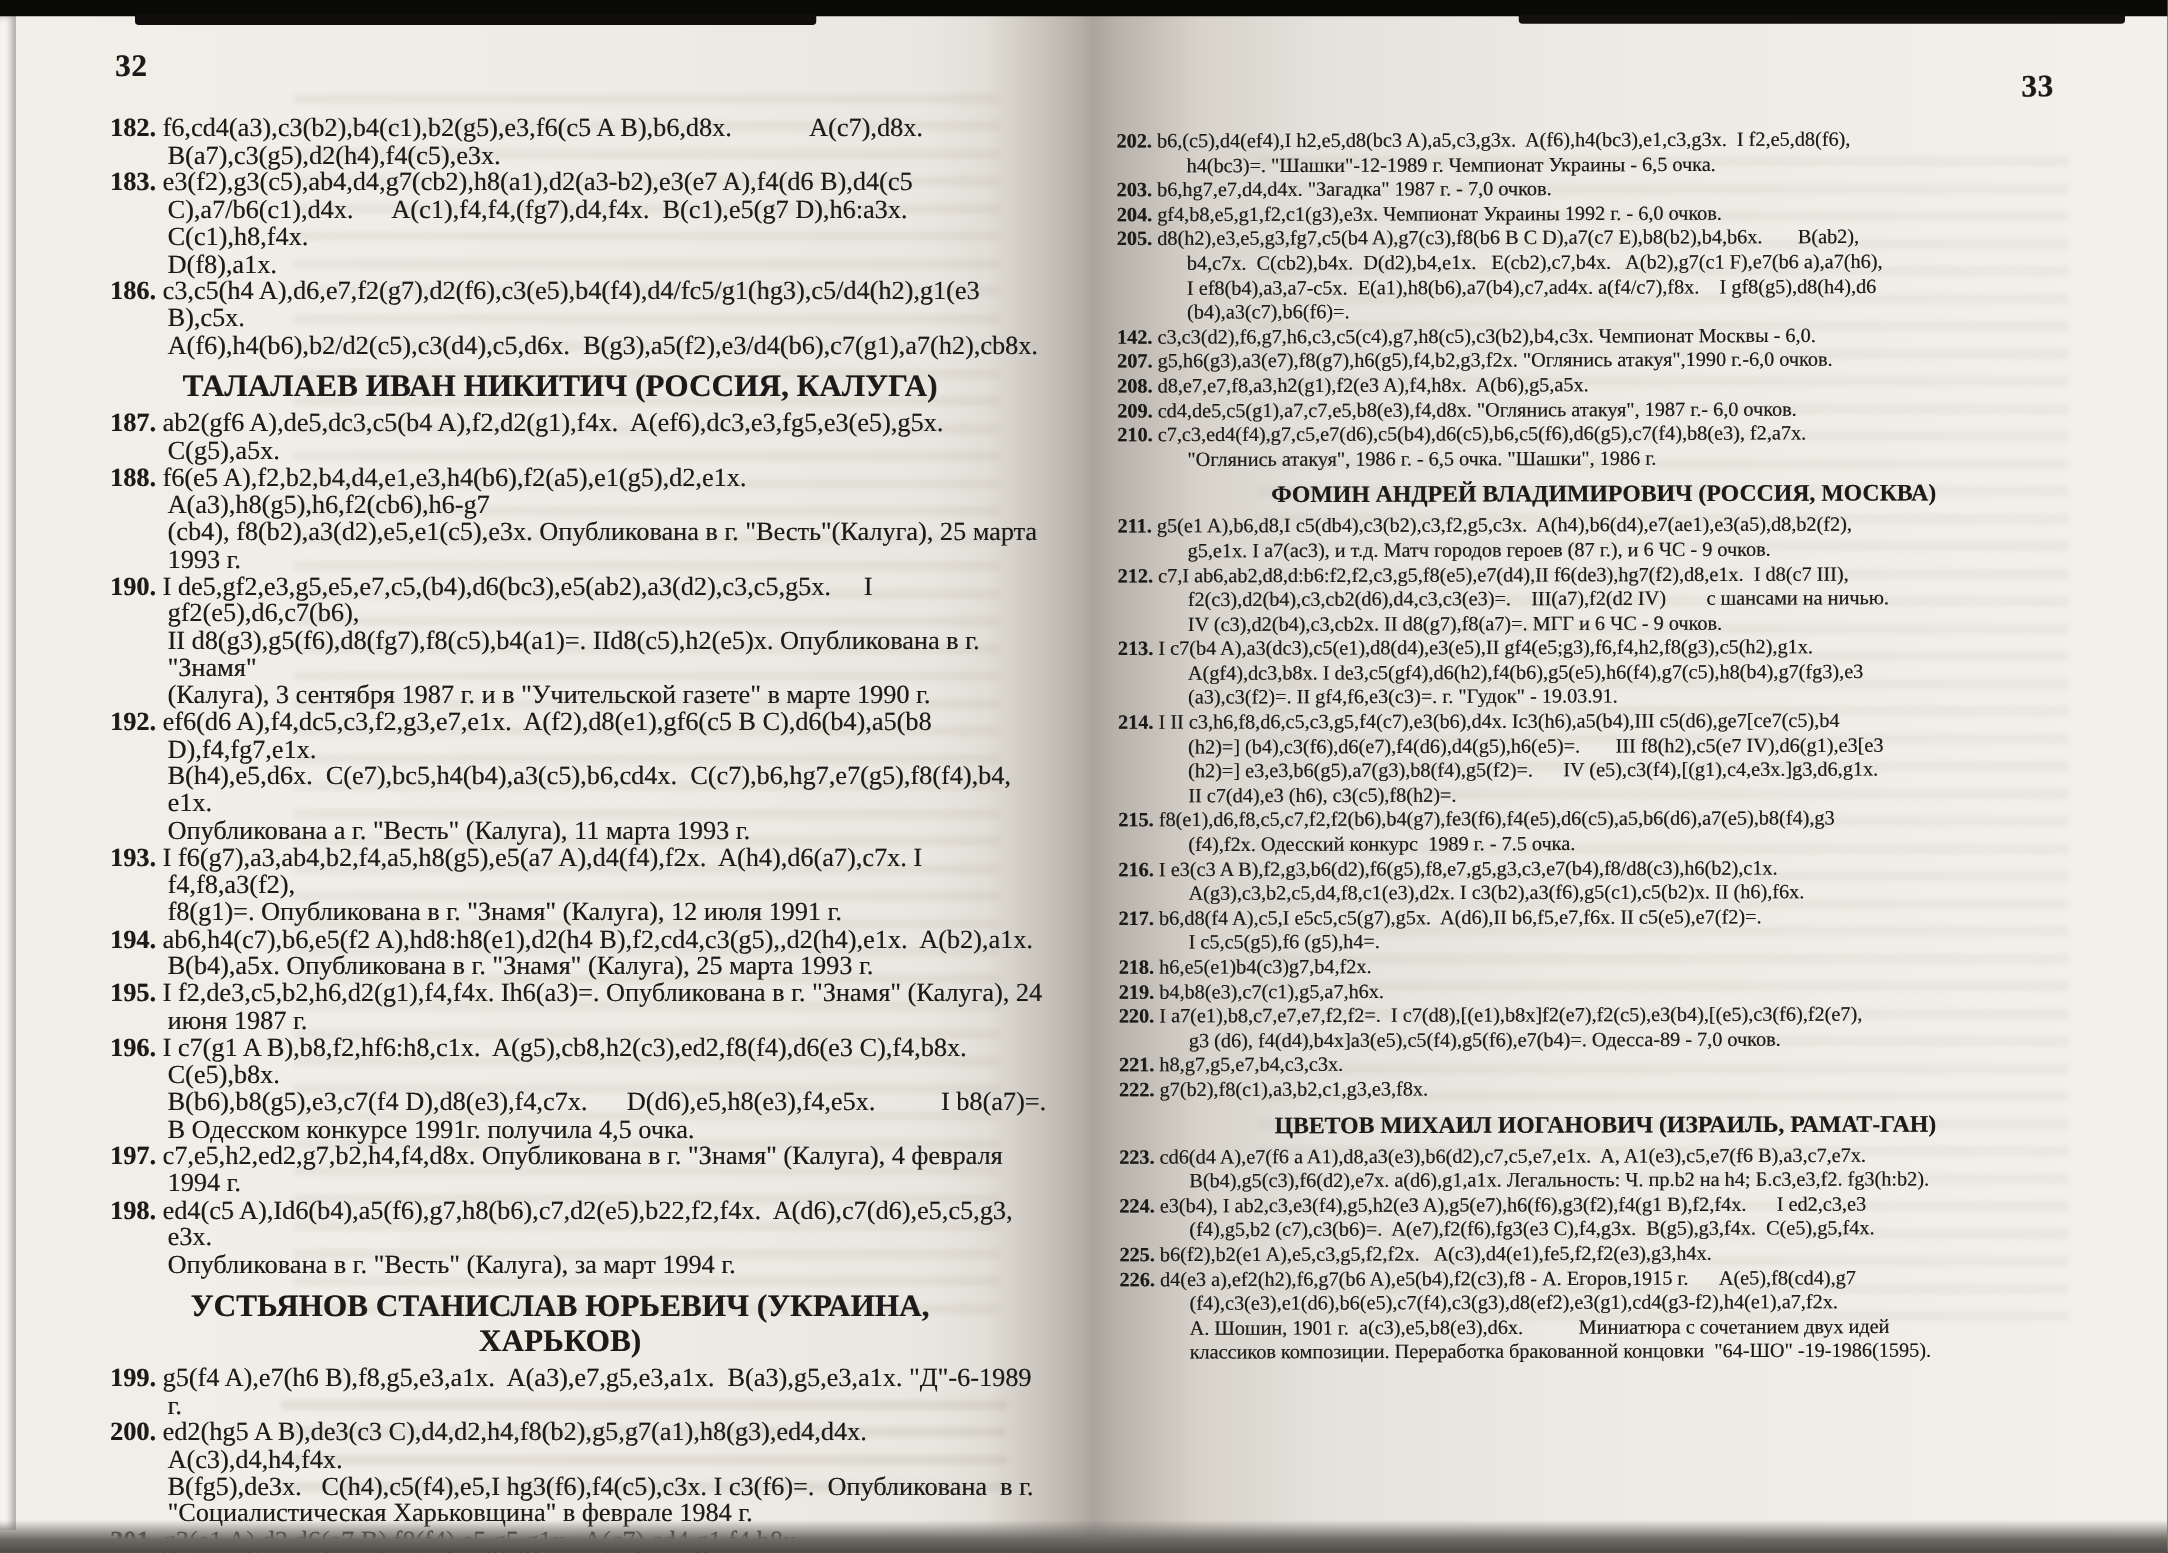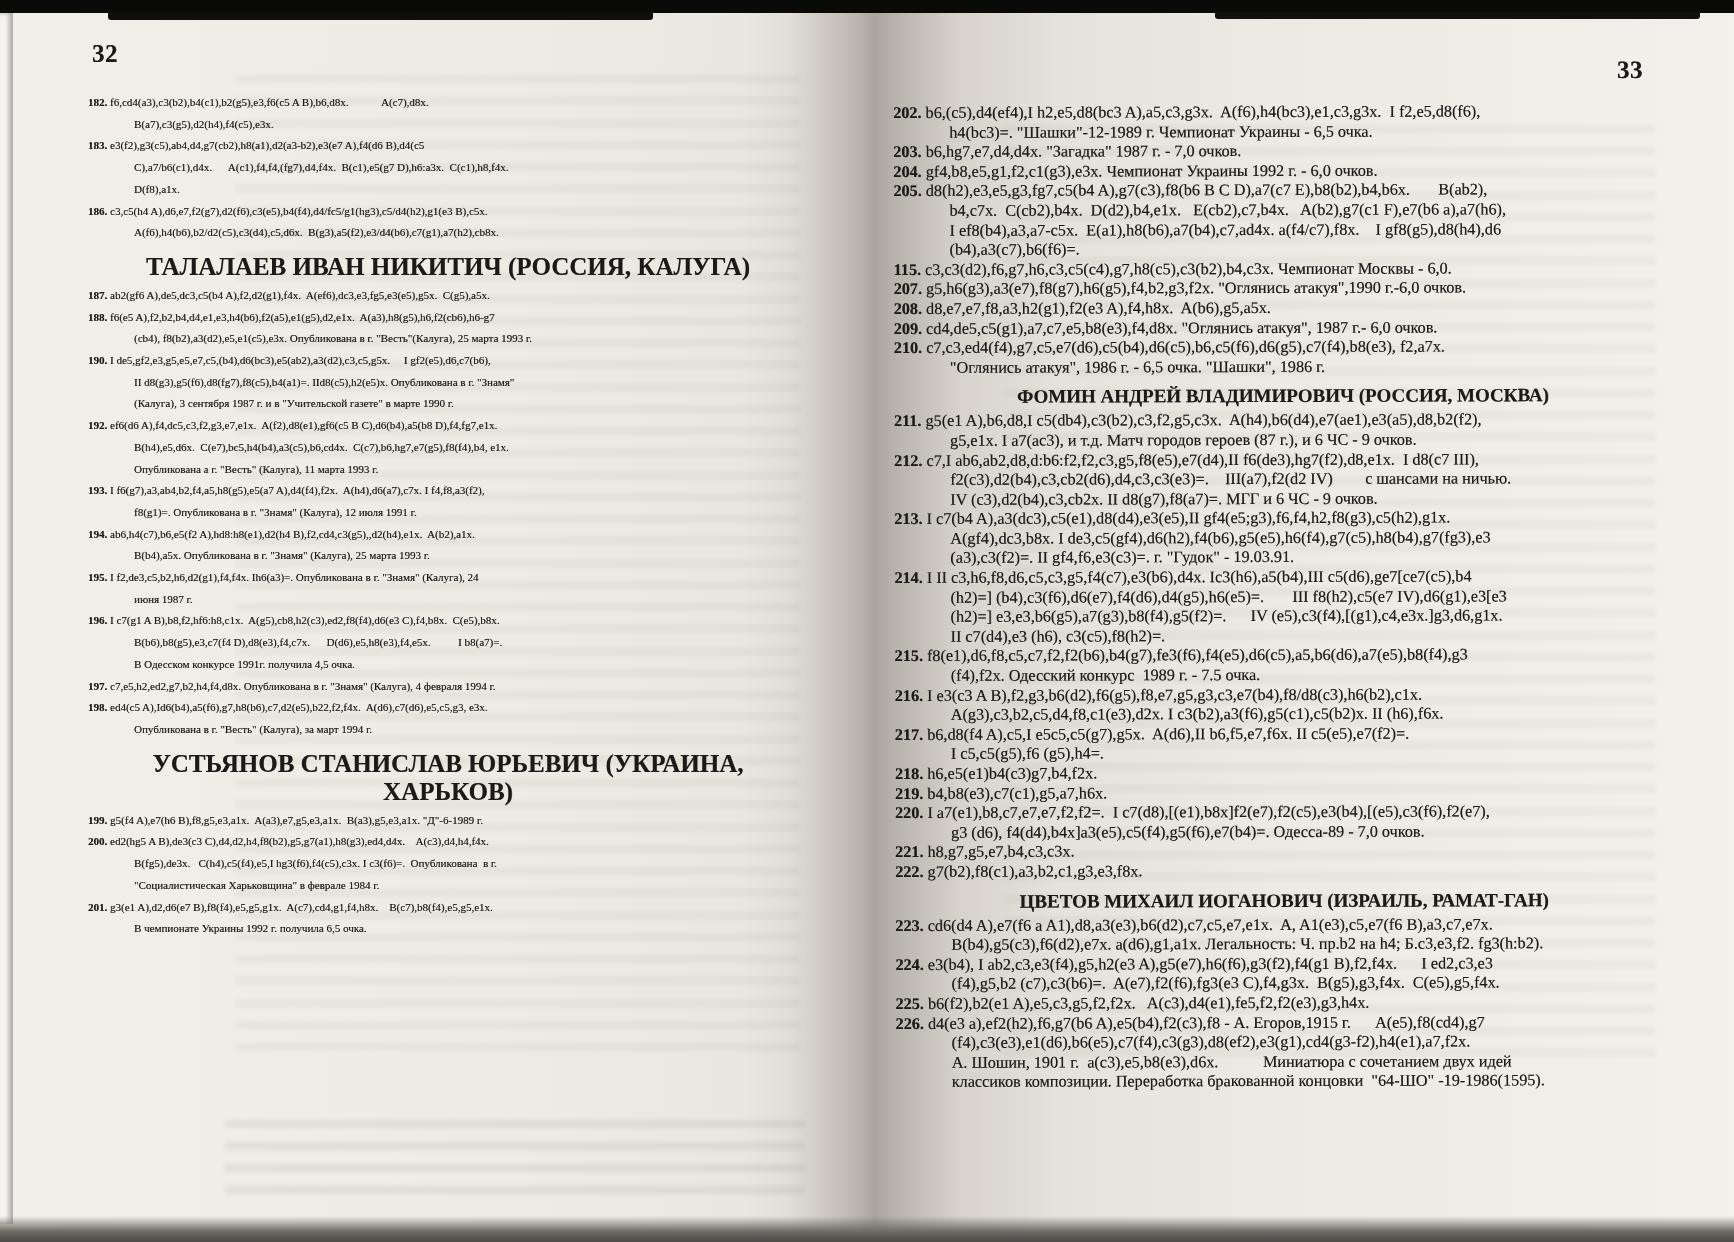--- a/index.html
+++ b/index.html
@@ -31,21 +31,21 @@
   .ghost-b{left:225px;top:1120px;width:580px;height:75px;opacity:.55;}
   .ghost-c{left:1005px;top:125px;width:650px;height:940px;opacity:.30;}
   
   .page{position:absolute;z-index:2;color:#1b1a18;text-shadow:.3px 0 0 rgba(27,26,24,.55);}
   .page-left{left:88px;top:40px;width:750px;}
   .page-right{left:893px;top:52px;width:818px;transform:rotate(-0.15deg);transform-origin:left top;}
   .pagenum{font-weight:700;font-size:25px;letter-spacing:.5px;}
   .page-left .pagenum{margin:0 0 24px 4px;}
   .page-right .pagenum{text-align:right;margin:6px 68px 18px 0;}
   .item{margin:0;}
-  .page-left .item{font-size:11px;line-height:21.7px;padding-left:46px;text-indent:-46px;}
+  .page-left .item{font-size:21px;line-height:21.7px;padding-left:46px;text-indent:-46px;}
   .page-right .item{font-size:16.2px;line-height:19.6px;padding-left:56px;text-indent:-56px;}
   .num{font-weight:700;}
   .txt{white-space:pre-wrap;}
   .heading{font-weight:700;text-align:center;}
   .page-left .heading{font-size:25px;margin:9px 30px 4px 0;}
   .page-right .heading{font-size:19px;margin:8px 40px 4px 0;}
 </style>
 </head>
 <body>
 
@@ -101,21 +101,21 @@
     <div class="pagenum">33</div>
     <div class="content">
         <p class="item"><span class="num">202.</span><span class="txt"> b6,(c5),d4(ef4),I h2,e5,d8(bc3 A),a5,c3,g3x.  A(f6),h4(bc3),e1,c3,g3x.  I f2,e5,d8(f6),
 h4(bc3)=. "Шашки"-12-1989 г. Чемпионат Украины - 6,5 очка.</span></p>
         <p class="item"><span class="num">203.</span><span class="txt"> b6,hg7,e7,d4,d4x. "Загадка" 1987 г. - 7,0 очков.</span></p>
         <p class="item"><span class="num">204.</span><span class="txt"> gf4,b8,e5,g1,f2,c1(g3),e3x. Чемпионат Украины 1992 г. - 6,0 очков.</span></p>
         <p class="item"><span class="num">205.</span><span class="txt"> d8(h2),e3,e5,g3,fg7,c5(b4 A),g7(c3),f8(b6 B C D),a7(c7 E),b8(b2),b4,b6x.       B(ab2),
 b4,c7x.  C(cb2),b4x.  D(d2),b4,e1x.   E(cb2),c7,b4x.   A(b2),g7(c1 F),e7(b6 a),a7(h6),
 I ef8(b4),a3,a7-c5x.  E(a1),h8(b6),a7(b4),c7,ad4x. a(f4/c7),f8x.    I gf8(g5),d8(h4),d6
 (b4),a3(c7),b6(f6)=.</span></p>
-        <p class="item"><span class="num">115.</span><span class="txt"> c3,c3(d2),f6,g7,h6,c3,c5(c4),g7,h8(c5),c3(b2),b4,c3x. Чемпионат Москвы - 6,0.</span></p>
+        <p class="item"><span class="num">142.</span><span class="txt"> c3,c3(d2),f6,g7,h6,c3,c5(c4),g7,h8(c5),c3(b2),b4,c3x. Чемпионат Москвы - 6,0.</span></p>
         <p class="item"><span class="num">207.</span><span class="txt"> g5,h6(g3),a3(e7),f8(g7),h6(g5),f4,b2,g3,f2x. "Оглянись атакуя",1990 г.-6,0 очков.</span></p>
         <p class="item"><span class="num">208.</span><span class="txt"> d8,e7,e7,f8,a3,h2(g1),f2(e3 A),f4,h8x.  A(b6),g5,a5x.</span></p>
         <p class="item"><span class="num">209.</span><span class="txt"> cd4,de5,c5(g1),a7,c7,e5,b8(e3),f4,d8x. "Оглянись атакуя", 1987 г.- 6,0 очков.</span></p>
         <p class="item"><span class="num">210.</span><span class="txt"> c7,c3,ed4(f4),g7,c5,e7(d6),c5(b4),d6(c5),b6,c5(f6),d6(g5),c7(f4),b8(e3), f2,a7x.
 "Оглянись атакуя", 1986 г. - 6,5 очка. "Шашки", 1986 г.</span></p>
         <div class="heading">ФОМИН АНДРЕЙ ВЛАДИМИРОВИЧ (РОССИЯ, МОСКВА)</div>
         <p class="item"><span class="num">211.</span><span class="txt"> g5(e1 A),b6,d8,I c5(db4),c3(b2),c3,f2,g5,c3x.  A(h4),b6(d4),e7(ae1),e3(a5),d8,b2(f2),
 g5,e1x. I a7(ac3), и т.д. Матч городов героев (87 г.), и 6 ЧС - 9 очков.</span></p>
         <p class="item"><span class="num">212.</span><span class="txt"> c7,I ab6,ab2,d8,d:b6:f2,f2,c3,g5,f8(e5),e7(d4),II f6(de3),hg7(f2),d8,e1x.  I d8(c7 III),
 f2(c3),d2(b4),c3,cb2(d6),d4,c3,c3(e3)=.    III(a7),f2(d2 IV)        с шансами на ничью.

